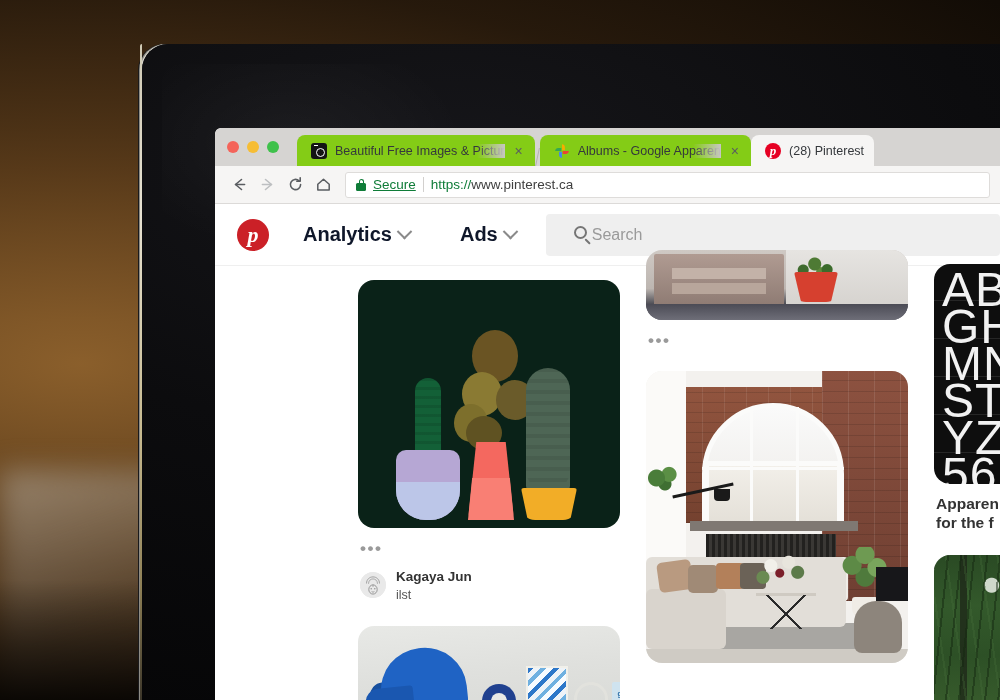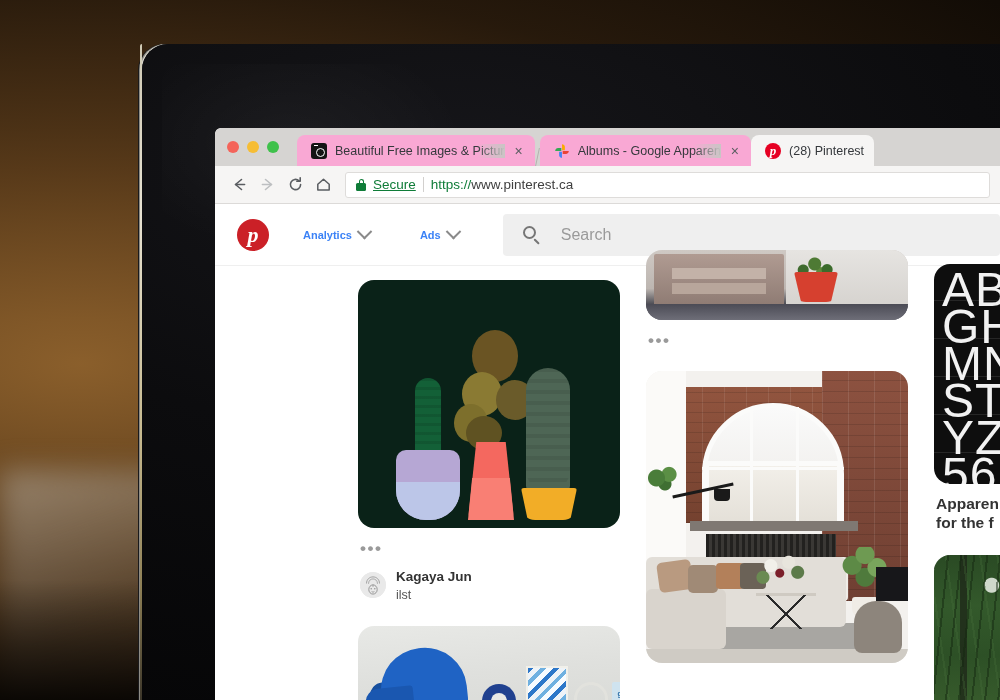--- a/index.html
+++ b/index.html
@@ -71,21 +71,21 @@
   .wdot.green{ background:#3fc14b; }
 
   .tabs{ position:absolute; left:82px; top:0; display:flex; align-items:flex-end; height:38px; }
   .tab{
     position:relative; height:31px; margin-top:7px;
     display:flex; align-items:center; gap:8px;
     padding:0 10px 0 14px;
     border-radius:8px 8px 0 0;
     font-size:12.5px; color:#35383c; white-space:nowrap;
   }
-  .tab.inactive{ background:#f9a8d4;justify-content:space-between; }
+  .tab.inactive{ background:#84cc16;justify-content:space-between; }
   .tab.active{ background:#f6f5f4; }
   .tab .tab-title{ max-width:185px; overflow:hidden; text-overflow:clip; position:relative; }
   .tab.inactive .tab-title:after{
     content:""; position:absolute; right:0; top:0; width:28px; height:100%;
     background:linear-gradient(90deg, rgba(200,198,196,0) 0%, rgba(200,198,196,1) 100%);
   }
   .tab .tab-close{ font-size:14px; color:#5a5d61; line-height:1; padding:0 2px; }
   .tab-sep{ width:1px; height:18px; background:#b4b2b0; margin:10px 2px 0 2px; transform:skewX(-12deg); }
 
   .favicon{ width:16px; height:16px; flex:0 0 16px; border-radius:3px; display:block; }
@@ -120,28 +120,28 @@
   #pin-header{
     height:62px; background:#fff; display:flex; align-items:center;
     padding:0 0 0 22px; gap:0; border-bottom:1px solid #efefef;
   }
   #pin-logo{
     width:32px; height:32px; border-radius:50%; background:#cb2027;
     display:flex; align-items:center; justify-content:center; flex:0 0 32px;
   }
   #pin-logo span{ color:#fff; font-family:"Liberation Serif",serif; font-style:italic; font-weight:700; font-size:22px; line-height:22px; }
   .navitem{
-    display:flex; align-items:center; gap:7px; font-size:11px; font-weight:700;
-    color:#3b82f6; padding:0 16px; margin-left:18px;
+    display:flex; align-items:center; gap:7px; font-size:20px; font-weight:700;
+    color:#0f172a; padding:0 16px; margin-left:18px;
   }
   .navitem:first-of-type{ margin-left:28px; }
   .chev{ width:11px; height:11px; border-right:2.2px solid #8a8a8a; border-bottom:2.2px solid #8a8a8a; transform:rotate(45deg) translate(-2px,-2px); }
   #searchbox{
-    flex:1; height:42px; margin-left:28px; background:#efefef; border-radius:4px;
-    display:flex; align-items:center; gap:20px; padding:0 0 0 20px;
+    flex:1; height:42px; margin-left:14px; background:#efefef; border-radius:4px;
+    display:flex; align-items:center; gap:0; padding:0 0 0 28px;
   }
   .mag{ width:18px; height:18px; position:relative; flex:0 0 18px; }
   .mag-c{ position:absolute; left:0; top:0; width:13px; height:13px; border:2.4px solid #767676; border-radius:50%; }
   .mag-h{ position:absolute; left:11.5px; top:12px; width:7px; height:2.4px; background:#767676; border-radius:2px; transform:rotate(45deg); transform-origin:left center; }
   #search-placeholder{ font-size:16px; color:#9a9a9a; font-weight:400; }
 
   
   #grid{ position:relative; height:434px; padding:14px 0 0 0; }
   .col{ position:absolute; top:14px; }
   #col1{ left:143px; width:262px; }

